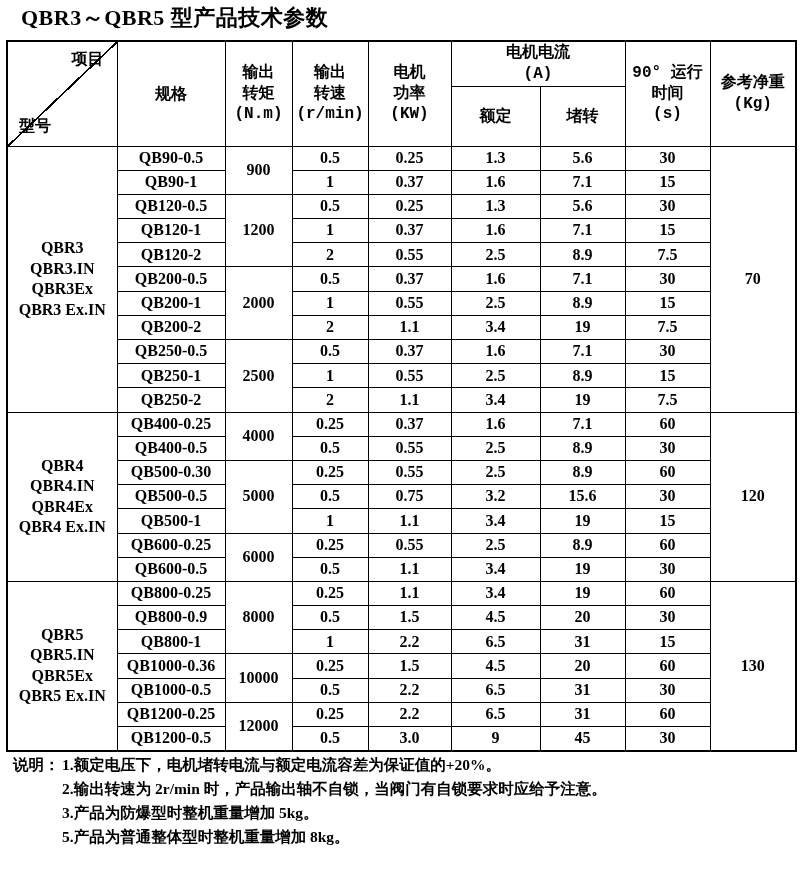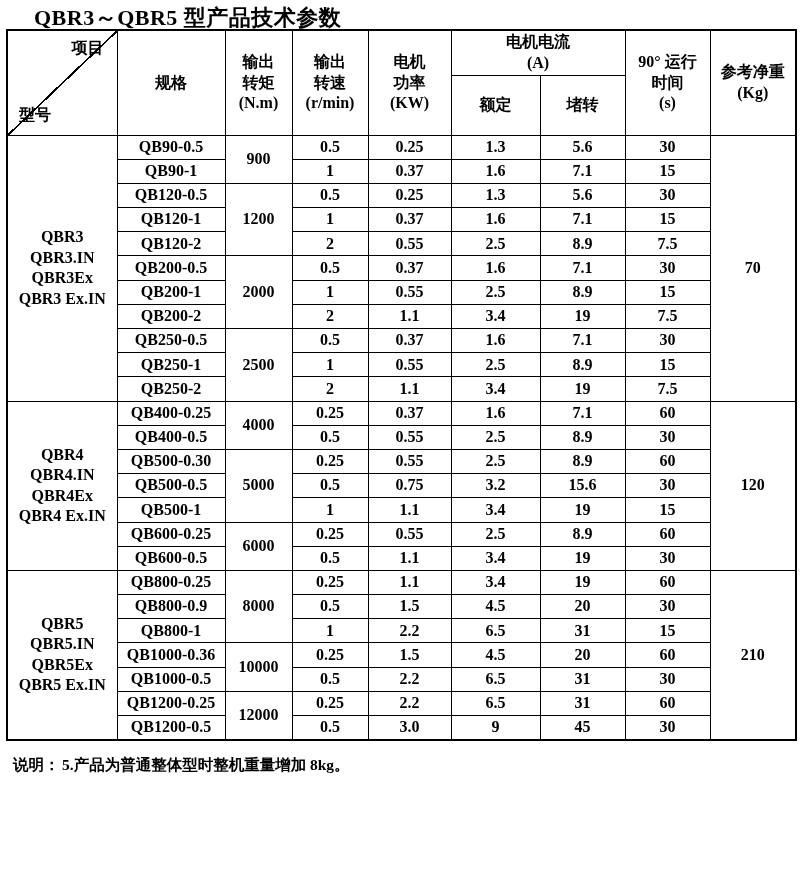--- a/index.html
+++ b/index.html
@@ -2,39 +2,39 @@
 <html><head>
 <meta charset="utf-8">
 <style>
   html,body{margin:0;padding:0;}
   body{
     width:800px;height:870px;background:#ffffff;color:#000;
     font-family:"Liberation Serif","DejaVu Serif",serif;
     font-weight:bold;position:relative;overflow:hidden;
   }
   .title{
-    position:absolute;left:34px;top:3px;
+    position:absolute;left:21px;top:3px;
     font-size:22px;font-weight:bold;letter-spacing:.5px;white-space:nowrap;
   }
   table.spec{
-    position:absolute;left:6px;top:29px;width:789px;
+    position:absolute;left:6px;top:40px;width:789px;
     border-collapse:collapse;table-layout:fixed;
     border:2.5px solid #000;
   }
   table.spec td,table.spec th{
     border:1.5px solid #000;
     font-size:16px;font-weight:bold;color:#000;
     text-align:center;vertical-align:middle;
     padding:0;line-height:1.28;
     overflow:hidden;
   }
   tr.hrow1{height:45px;}
   tr.hrow2{height:60px;}
   tbody tr{height:24.2px;}
-  .pre{white-space:pre-line;}
+  .pre{white-space:pre-line;font-family:Liberation Mono, monospace;}
   td.corner{
     position:relative;padding:0;
     background:linear-gradient(to bottom right,
       transparent 0 calc(50% - 0.9px),
       #000 calc(50% - 0.9px) calc(50% + 0.9px),
       transparent calc(50% + 0.9px) 100%);
   }
   .corner-top{position:absolute;top:7px;right:13px;font-size:16px;}
   .corner-bottom{position:absolute;bottom:9px;left:11px;font-size:16px;margin-top:40px;}
   td.model{
@@ -264,21 +264,21 @@
 QBR5.IN
 QBR5Ex
 QBR5 Ex.IN</td>
         <td class="specname">QB800-0.25</td>
         <td rowspan="3">8000</td>
         <td>0.25</td>
         <td>1.1</td>
         <td>3.4</td>
         <td>19</td>
         <td>60</td>
-        <td rowspan="7">210</td>
+        <td rowspan="7">130</td>
       </tr>
       <tr>
         <td class="specname">QB800-0.9</td>
         <td>0.5</td>
         <td>1.5</td>
         <td>4.5</td>
         <td>20</td>
         <td>30</td>
       </tr>
       <tr>
@@ -322,15 +322,18 @@
         <td>9</td>
         <td>45</td>
         <td>30</td>
       </tr>
     </tbody>
 </table>
 
 <div class="notes">
   <div class="notes-label">说明：</div>
   <div class="notes-items">
+    <div class="note-line">1.额定电压下，电机堵转电流与额定电流容差为保证值的+20%。</div>
+    <div class="note-line">2.输出转速为 2r/min 时，产品输出轴不自锁，当阀门有自锁要求时应给予注意。</div>
+    <div class="note-line">3.产品为防爆型时整机重量增加 5kg。</div>
     <div class="note-line">5.产品为普通整体型时整机重量增加 8kg。</div>
   </div>
 </div>
 
 </body></html>

